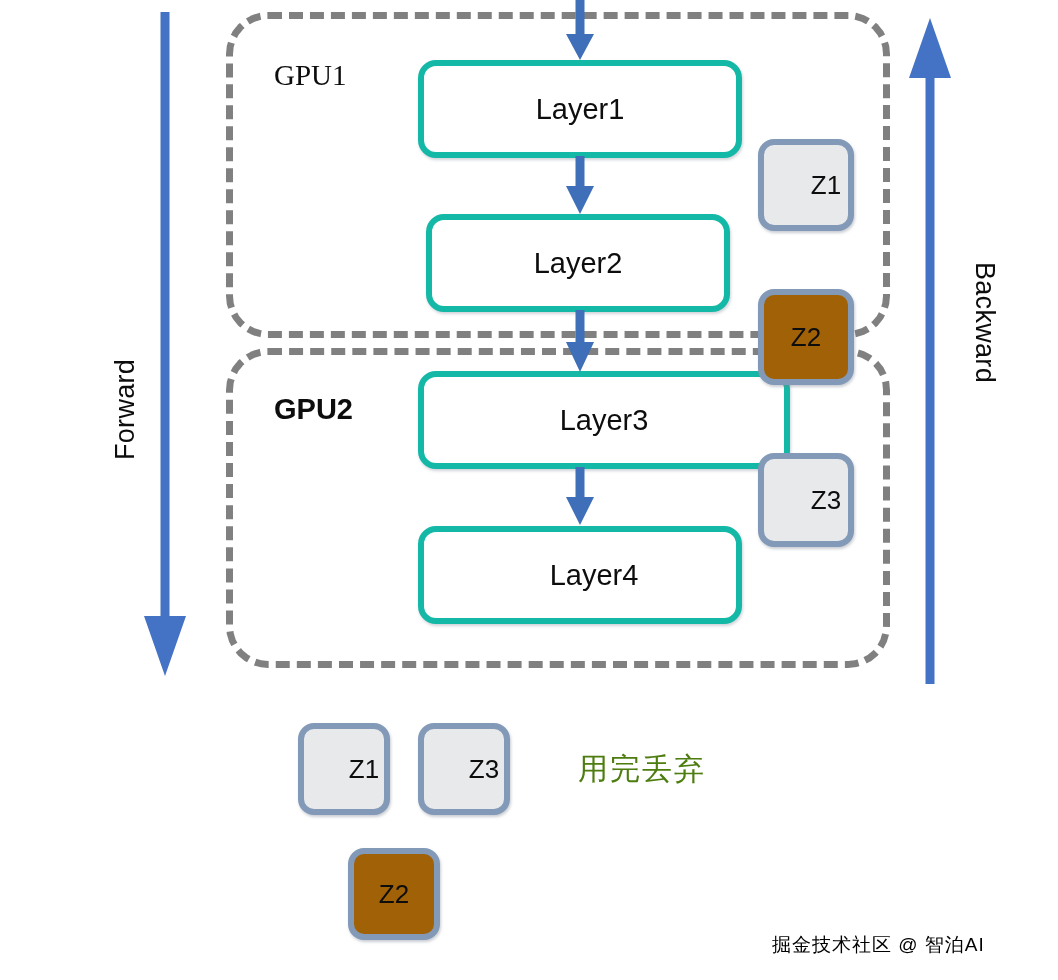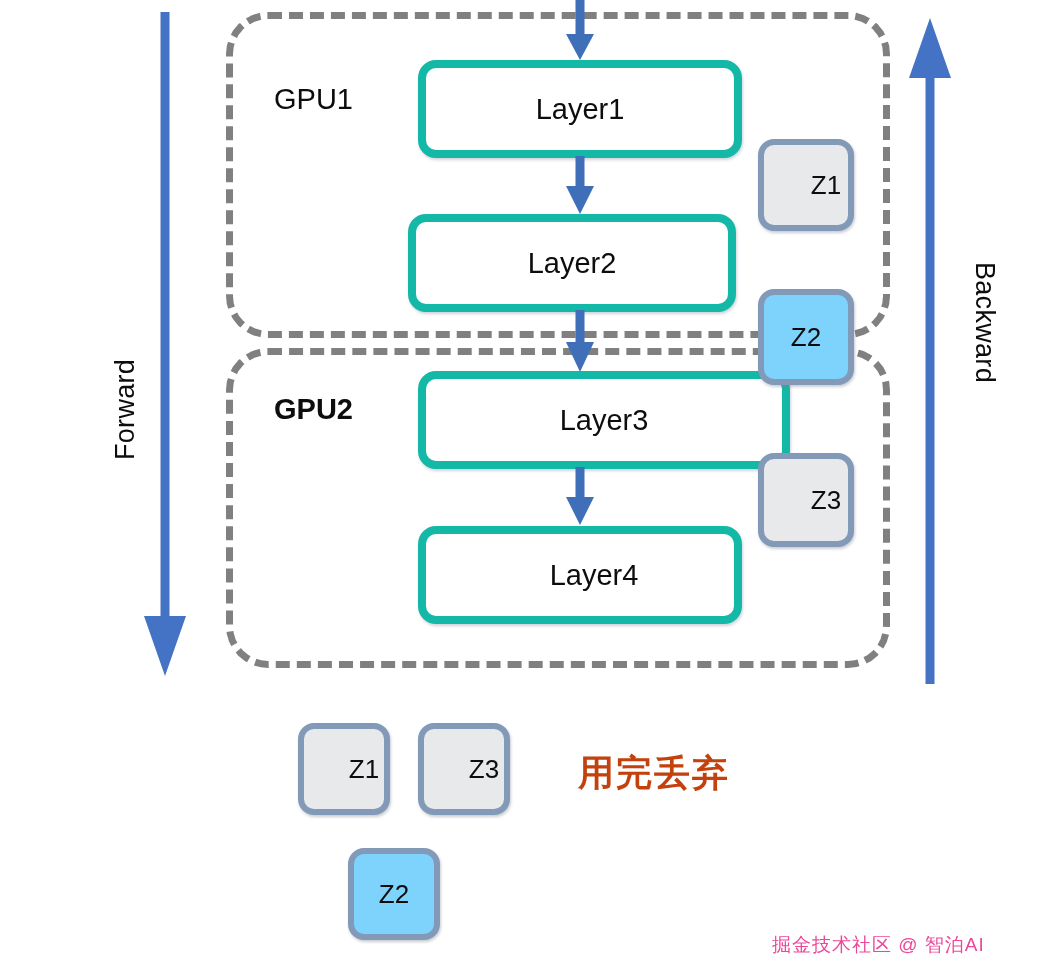--- a/index.html
+++ b/index.html
@@ -50,21 +50,21 @@
     position: absolute;
     font-size: 29px;
     color: #0d0d0d;
     white-space: nowrap;
   }
 
   
   .layer-box {
     position: absolute;
     box-sizing: border-box;
-    border: 8px solid #14b8a6;
+    border: 6px solid #14b8a6;
     border-radius: 18px;
     background: #ffffff;
     display: flex;
     align-items: center;
     justify-content: center;
     font-size: 29px;
     color: #0d0d0d;
     box-shadow: 1px 2px 3px rgba(120,130,145,0.35);
   }
 
@@ -75,42 +75,41 @@
     border: 6px solid #8399b8;
     border-radius: 16px;
     display: flex;
     align-items: center;
     justify-content: center;
     font-size: 26px;
     color: #0d0d0d;
     box-shadow: 1px 2px 3px rgba(120,130,145,0.4);
   }
   .z-light { background: #e8e9ea; padding-left: 40px; }
-  .z-dark  { background: #7dd3fc; }
+  .z-dark  { background: #a16207; }
 
   
   .connector {
     position: absolute;
   }
 
   
   .legend-text {
     position: absolute;
-    font-size: 36px;
-    color: #c2410c;
+    font-size: 30px;
+    color: #4d7c0f;
     white-space: nowrap;
     letter-spacing: 2px;
-    font-weight: bold;
   }
 
   
   .watermark {
     position: absolute;
     font-size: 19px;
-    color: #ec4899;
+    color: #000000;
     white-space: nowrap;
     letter-spacing: 1px;
   }
 </style>
 </head>
 <body>
 
 <div id="canvas">
 
   <svg class="axis-arrow" style="left:130px; top:8px; width:80px; height:680px;" viewBox="0 0 80 680">
@@ -119,35 +118,35 @@
   </svg>
   <div class="axis-label forward" style="left:110px; top:460px;">Forward</div>
 
   <svg class="axis-arrow" style="left:890px; top:8px; width:80px; height:680px;" viewBox="0 0 80 680">
     <line x1="40" y1="66" x2="40" y2="676" stroke="#4472c4" stroke-width="9"></line>
     <polygon points="19,70 61,70 40,10" fill="#4472c4"></polygon>
   </svg>
   <div class="axis-label backward" style="left:1000px; top:262px;">Backward</div>
 
   <div class="gpu-box" style="left:226px; top:12px; width:664px; height:326px;"></div>
-  <div class="gpu-label" style="left:274px; top:83px;">GPU1</div>
+  <div class="gpu-label" style="left:274px; top:59px;font-family:Liberation Serif, serif;">GPU1</div>
 
   <div class="gpu-box" style="left:226px; top:348px; width:664px; height:320px;"></div>
   <div class="gpu-label" style="left:274px; top:393px;font-weight:bold;">GPU2</div>
 
   <svg class="connector" style="left:560px; top:0px; width:40px; height:64px;" viewBox="0 0 40 64">
     <line x1="20" y1="0" x2="20" y2="38" stroke="#3e6fb8" stroke-width="9"></line>
     <polygon points="6,34 34,34 20,60" fill="#3e6fb8"></polygon>
   </svg>
 
   <div class="layer-box" style="left:418px; top:60px; width:324px; height:98px;">
     <span>Layer1</span>
   </div>
 
-  <div class="layer-box" style="left:408px; top:214px; width:328px; height:98px;">
+  <div class="layer-box" style="left:426px; top:214px; width:304px; height:98px;">
     <span>Layer2</span>
   </div>
 
   <div class="layer-box" style="left:418px; top:371px; width:372px; height:98px;">
     <span>Layer3</span>
   </div>
 
   <div class="layer-box" style="left:418px; top:526px; width:324px; height:98px;padding-left:28px;">
     <span>Layer4</span>
   </div>

